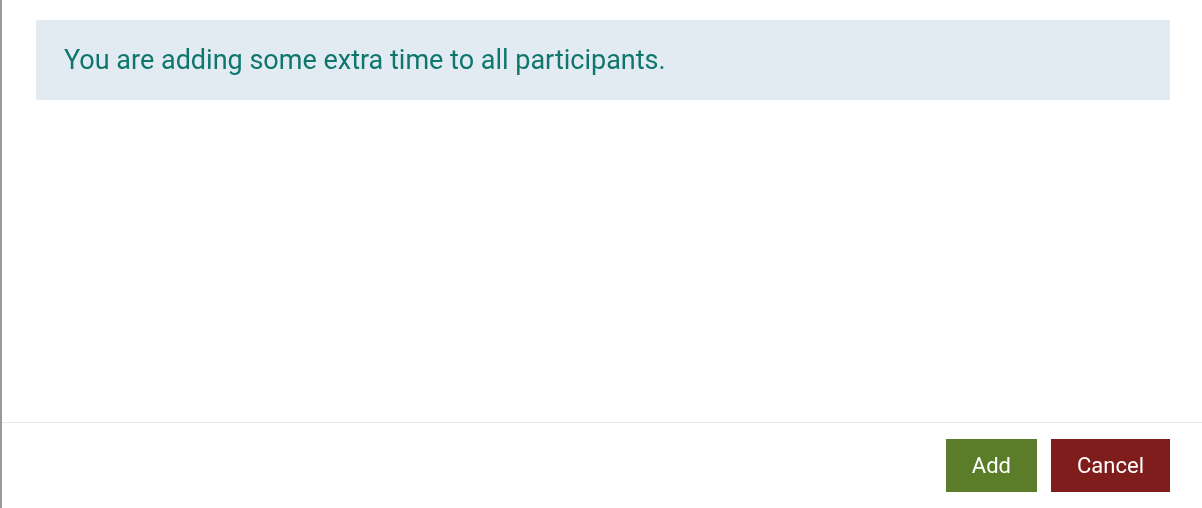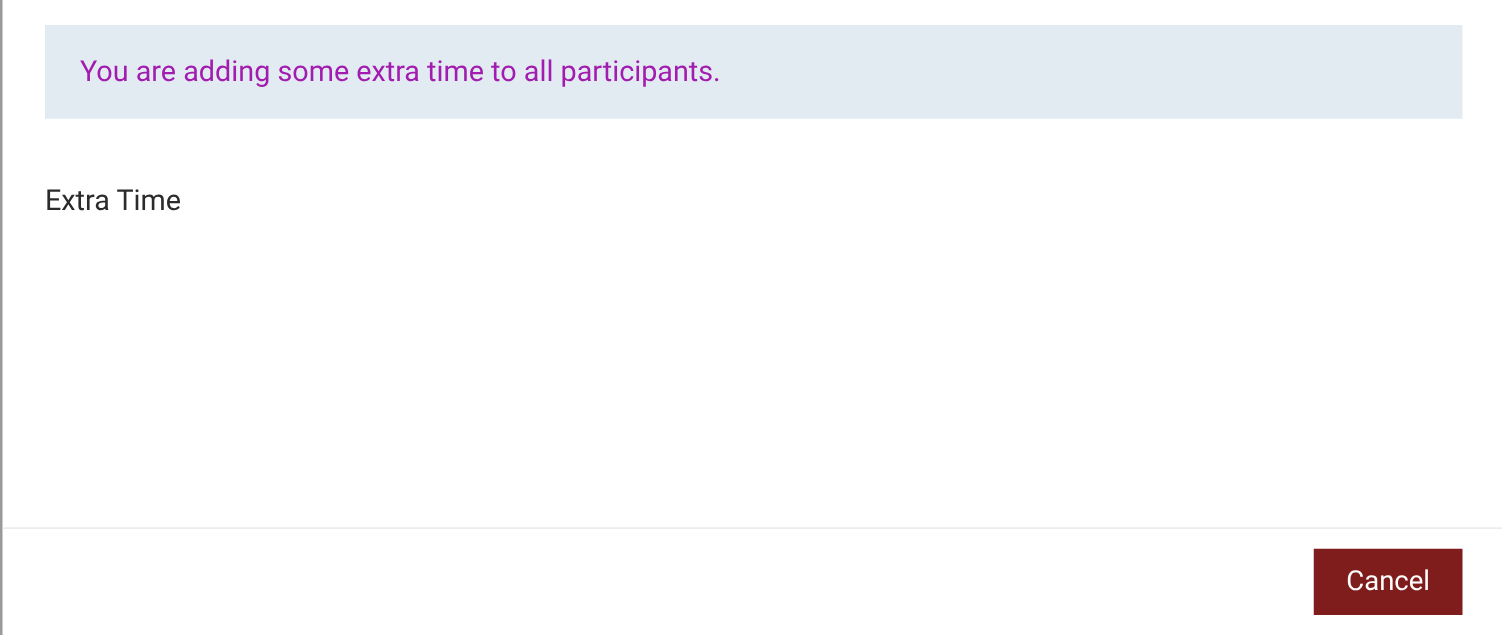--- a/index.html
+++ b/index.html
@@ -47,22 +47,22 @@
       width: 22px;
       height: 22px;
     }
     .modal-body {
       flex: 1;
       padding: 20px 32px 30px 34px;
     }
     .info-banner {
       background: #e2ebf2;
       padding: 24px 28px;
-      font-size: 23px;
-      color: #a21caf;
+      font-size: 27px;
+      color: #0f766e;
       margin-bottom: 42px;
     }
     .form-row {
       display: flex;
       align-items: flex-start;
       gap: 0;
     }
     .form-label {
       width: 298px;
       font-size: 23px;
@@ -133,20 +133,20 @@
   </style>
 </head>
 <body>
 
 <div class="modal">
 
   <div class="modal-body">
     <div class="info-banner">You are adding some extra time to all participants.</div>
 
     <div class="form-row">
-      <label class="form-label">Extra Time</label>
     </div>
   </div>
 
   <div class="modal-footer">
+    <button class="btn btn-primary">Add</button>
     <button class="btn btn-secondary">Cancel</button>
   </div>
 </div>
 
 </body></html>

